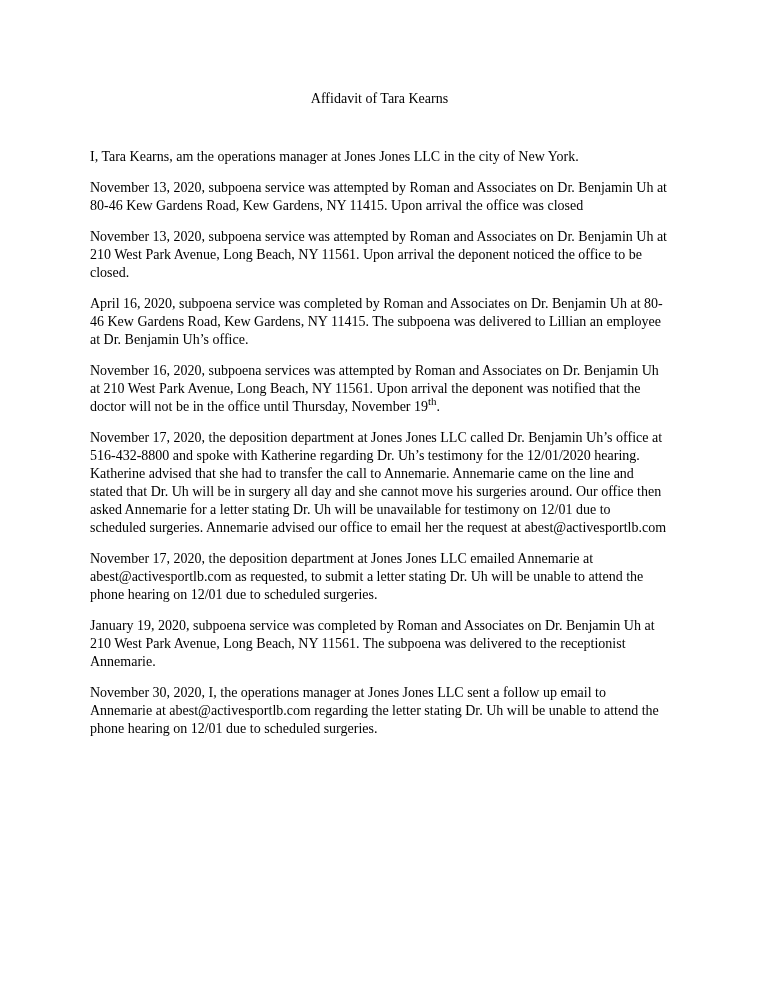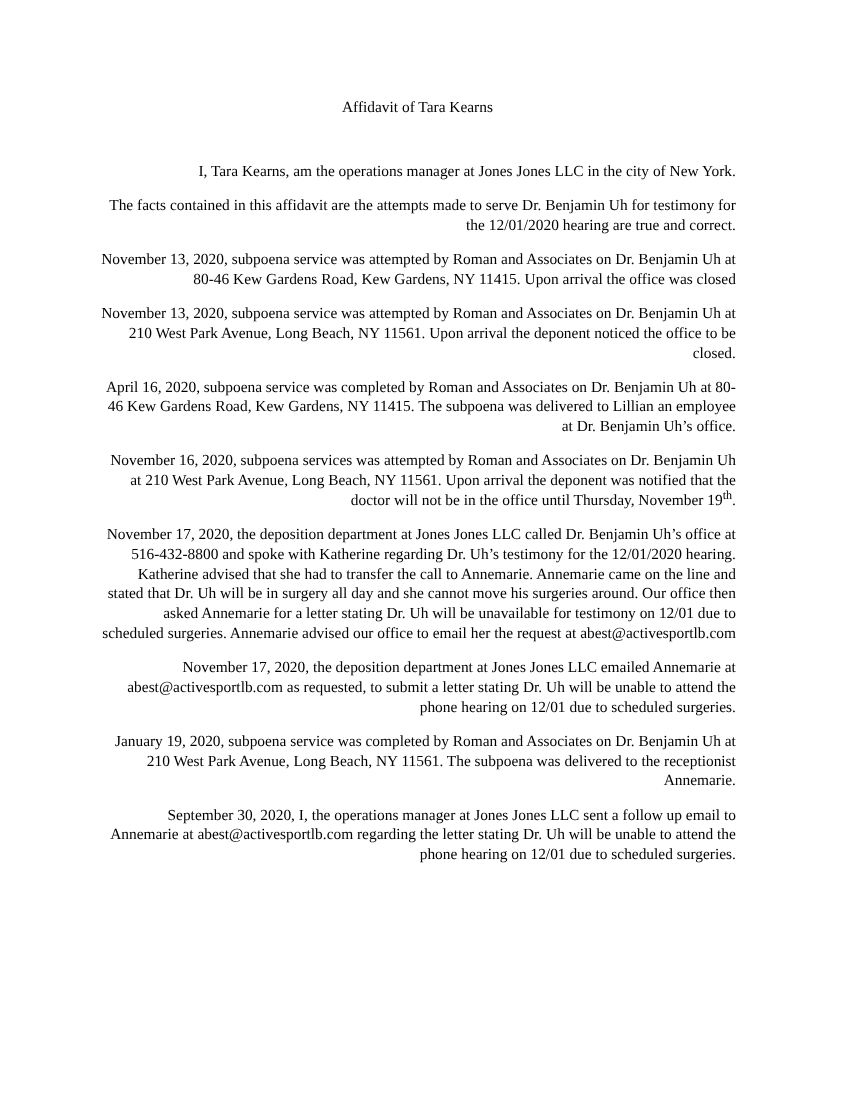--- a/index.html
+++ b/index.html
@@ -20,50 +20,49 @@
     overflow: hidden;
   }
   .doc-title {
     text-align: center;
     font-weight: normal;
     font-size: 14px;
     margin: 0 0 40px 0;
   }
   .doc-paragraph {
     margin: 0 0 13px 0;
-    text-align: right;
+    text-align: left;
   }
   sup.ordinal {
     font-size: 11px;
     line-height: 0;
     vertical-align: super;
   }
 </style>
 </head>
 <body>
 
 <div class="page">
 
   <h1 class="doc-title">Affidavit of Tara Kearns</h1>
 
   <p class="doc-paragraph">I, Tara Kearns, am the operations manager at Jones Jones LLC in the city of New York.</p>
 
-  <p class="doc-paragraph">The facts contained in this affidavit are the attempts made to serve Dr. Benjamin Uh for testimony for the 12/01/2020 hearing are true and correct.</p>
 
   <p class="doc-paragraph">November 13, 2020, subpoena service was attempted by Roman and Associates on Dr. Benjamin Uh at 80-46 Kew Gardens Road, Kew Gardens, NY 11415. Upon arrival the office was closed</p>
 
   <p class="doc-paragraph">November 13, 2020, subpoena service was attempted by Roman and Associates on Dr. Benjamin Uh at 210 West Park Avenue, Long Beach, NY 11561. Upon arrival the deponent noticed the office to be closed.</p>
 
 
   <p class="doc-paragraph">April 16, 2020, subpoena service was completed by Roman and Associates on Dr. Benjamin Uh at 80-46 Kew Gardens Road, Kew Gardens, NY 11415. The subpoena was delivered to Lillian an employee at Dr. Benjamin Uh’s office.</p>
 
   <p class="doc-paragraph"><span>November 16, 2020, subpoena services was attempted by Roman and Associates on Dr. Benjamin Uh at 210 West Park Avenue, Long Beach, NY 11561. Upon arrival the deponent was notified that the doctor will not be in the office until Thursday, November 19</span><sup class="ordinal">th</sup><span>.</span></p>
 
   <p class="doc-paragraph">November 17, 2020, the deposition department at Jones Jones LLC called Dr. Benjamin Uh’s office at 516-432-8800 and spoke with Katherine regarding Dr. Uh’s testimony for the 12/01/2020 hearing. Katherine advised that she had to transfer the call to Annemarie. Annemarie came on the line and stated that Dr. Uh will be in surgery all day and she cannot move his surgeries around. Our office then asked Annemarie for a letter stating Dr. Uh will be unavailable for testimony on 12/01 due to scheduled surgeries. Annemarie advised our office to email her the request at abest@activesportlb.com</p>
 
   <p class="doc-paragraph">November 17, 2020, the deposition department at Jones Jones LLC emailed Annemarie at abest@activesportlb.com as requested, to submit a letter stating Dr. Uh will be unable to attend the phone hearing on 12/01 due to scheduled surgeries.</p>
 
   <p class="doc-paragraph">January 19, 2020, subpoena service was completed by Roman and Associates on Dr. Benjamin Uh at 210 West Park Avenue, Long Beach, NY 11561. The subpoena was delivered to the receptionist Annemarie.</p>
 
 
-  <p class="doc-paragraph">September 30, 2020, I, the operations manager at Jones Jones LLC sent a follow up email to Annemarie at abest@activesportlb.com regarding the letter stating Dr. Uh will be unable to attend the phone hearing on 12/01 due to scheduled surgeries.</p>
+  <p class="doc-paragraph">November 30, 2020, I, the operations manager at Jones Jones LLC sent a follow up email to Annemarie at abest@activesportlb.com regarding the letter stating Dr. Uh will be unable to attend the phone hearing on 12/01 due to scheduled surgeries.</p>
 
 </div>
 
 </body></html>

